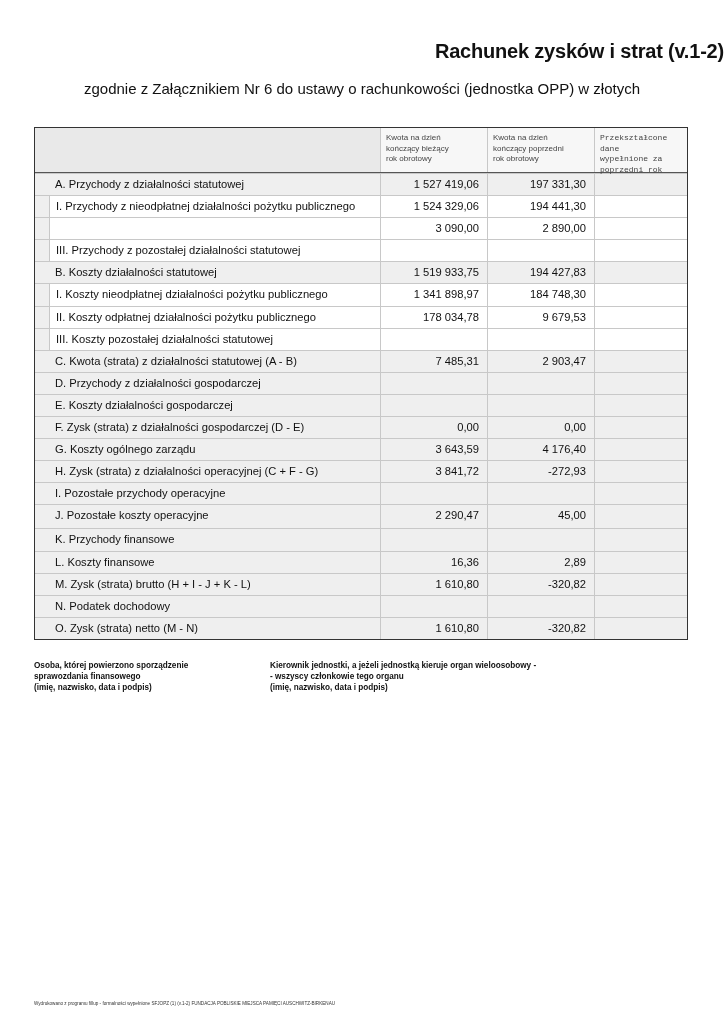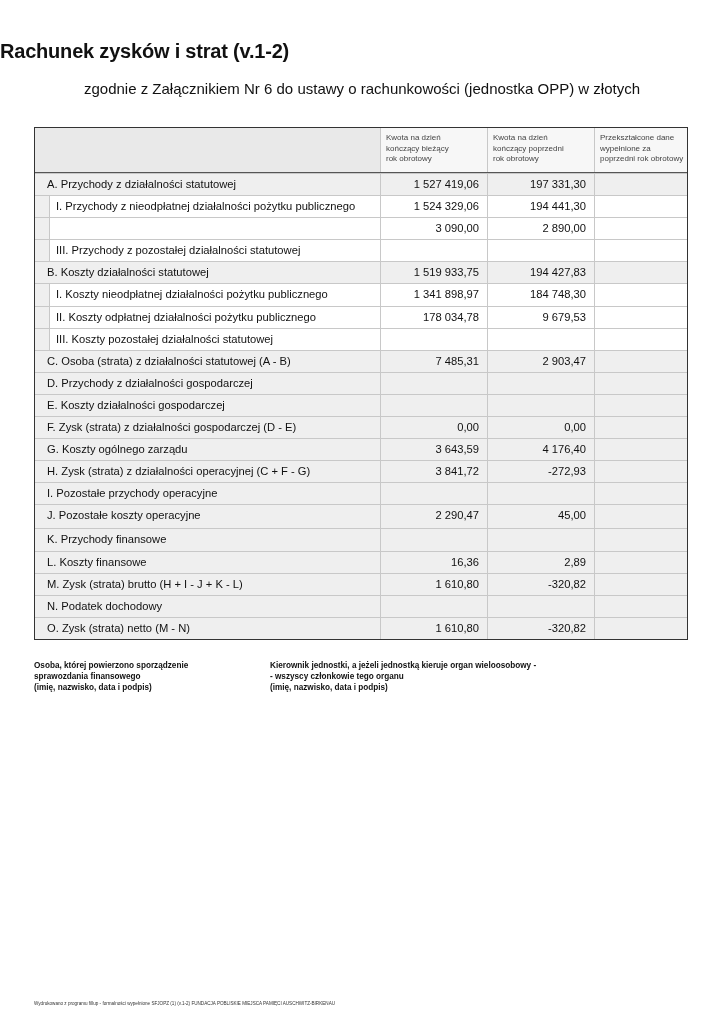--- a/index.html
+++ b/index.html
@@ -1,38 +1,38 @@
 <!DOCTYPE html>
 <html><head>
 <meta charset="utf-8">
 <style>
   html, body { margin: 0; padding: 0; background: #ffffff; }
   body {
     width: 724px; height: 1024px; position: relative; overflow: hidden;
     font-family: "Liberation Sans", sans-serif; color: #111;
   }
   .title {
-    position: absolute; top: 40px; left: 0; width: 724px; text-align: left;
+    position: absolute; top: 40px; left: 0; width: 724px; text-align: right;
     font-size: 20px; font-weight: bold; letter-spacing: -0.2px;
   }
   .subtitle {
     position: absolute; top: 80px; left: 0; width: 724px; text-align: center;
     font-size: 15px;
   }
   .table {
     position: absolute; left: 34px; top: 127px; width: 652px;
     border: 1.5px solid #333;
   }
   .row { display: flex; border-top: 1px solid #c8c8c8; height: 21.1px; }
   .row:first-child { border-top: none; }
   .row.header { height: 44px; background: #14532d; border-bottom: 1px solid #555; }
   .row.shaded .c-label, .row.shaded .c-val { background: #efefef; }
   .c-label {
     width: 346px; box-sizing: border-box; border-right: 1px solid #c8c8c8;
-    font-size: 11.2px; padding: 4px 0 0 12px; white-space: nowrap; overflow: hidden;
+    font-size: 11.2px; padding: 4px 0 0 20px; white-space: nowrap; overflow: hidden;
   }
   .c-label.sub { padding-left: 0; display: flex; }
   .c-label.sub .indent {
     width: 14px; border-right: 1px solid #c8c8c8; background: #efefef; flex: none;
     margin-top: -4px; height: calc(100% + 4px);
   }
   .c-label.sub .txt { padding-left: 6px; }
   .c-val {
     width: 107px; box-sizing: border-box; border-right: 1px solid #c8c8c8;
     text-align: right; font-size: 11.2px; padding: 4px 8px 0 0;
@@ -40,21 +40,21 @@
   .c-val.v2 { width: 107px; }
   .c-val.v3 { width: 92px; border-right: none; }
   .row.header .c-label { background: #e9e9e9; }
   .hcell {
     box-sizing: border-box; border-right: 1px solid #c8c8c8;
     font-size: 8px; color: #444; padding: 5px 0 0 5px; line-height: 10.5px;
     background: #f7f7f7;
   }
   .hcell.h1 { width: 107px; }
   .hcell.h2 { width: 107px; }
-  .hcell.h3 { width: 92px; border-right: none; }
+  .hcell.h3 { width: 92px; border-right: none; font-family: Liberation Mono, monospace; }
   .sign {
     position: absolute; top: 660px; font-size: 8.2px; font-weight: bold; line-height: 11px;
   }
   .sign.left { left: 34px; width: 220px; }
   .sign.right { left: 270px; width: 340px; }
   .footer {
     position: absolute; top: 1001px; left: 34px; font-size: 4.6px; color: #333; white-space: nowrap;
   }
 </style>
 </head>
@@ -142,21 +142,21 @@
   <div class="row">
     <div class="c-label sub">
         <span class="indent"></span>
         <span class="txt">III. Koszty pozostałej działalności statutowej</span>
       </div>
     <div class="c-val"></div>
     <div class="c-val v2"></div>
     <div class="c-val v3"></div>
   </div>
   <div class="row shaded">
-    <div class="c-label">C. Osoba (strata) z działalności statutowej (A - B)</div>
+    <div class="c-label">C. Kwota (strata) z działalności statutowej (A - B)</div>
     <div class="c-val">7 485,31</div>
     <div class="c-val v2">2 903,47</div>
     <div class="c-val v3"></div>
   </div>
   <div class="row shaded">
     <div class="c-label">D. Przychody z działalności gospodarczej</div>
     <div class="c-val"></div>
     <div class="c-val v2"></div>
     <div class="c-val v3"></div>
   </div>

